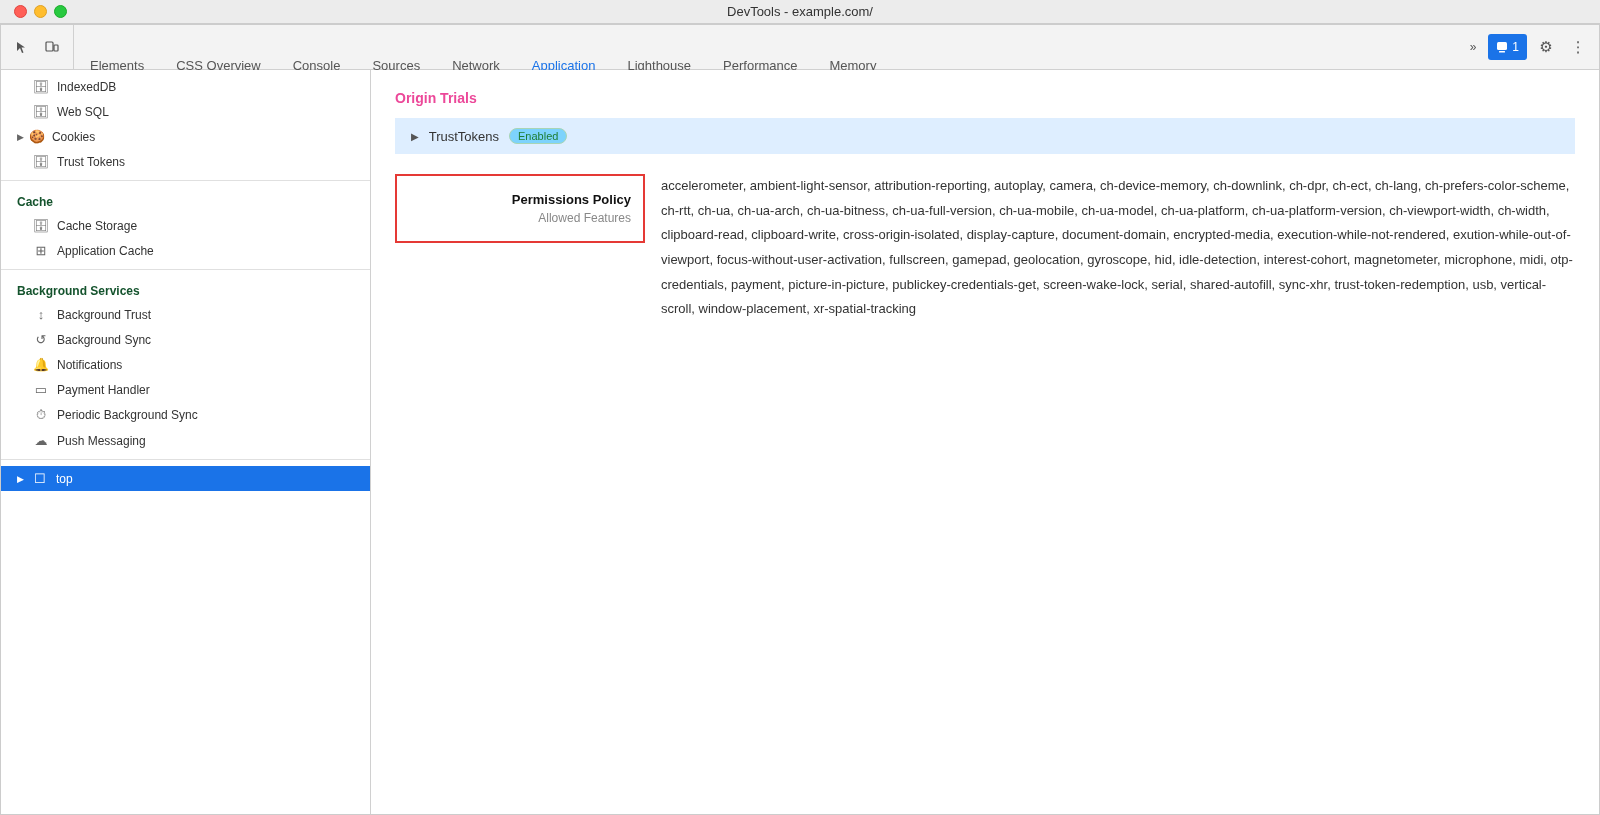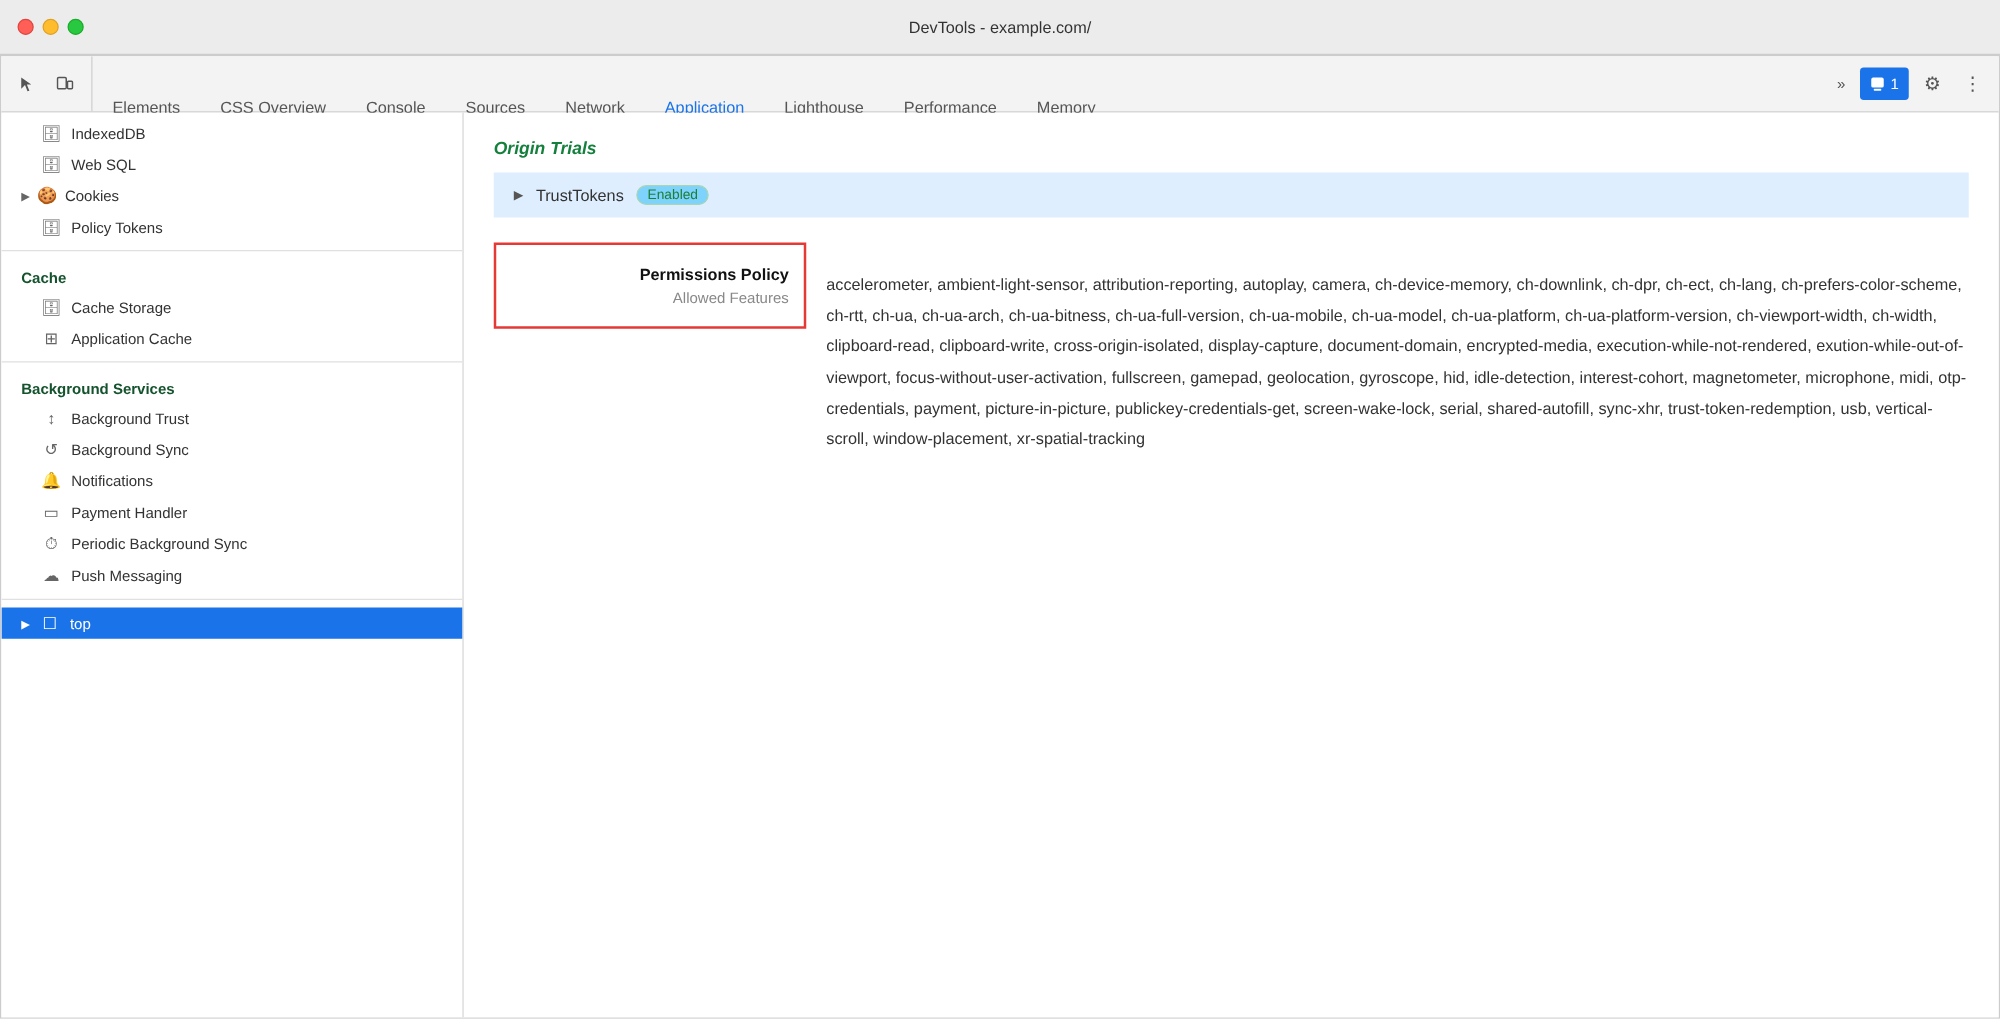--- a/index.html
+++ b/index.html
@@ -10,21 +10,21 @@
       display: flex;
       flex-direction: column;
       height: 815px;
       width: 1600px;
       overflow: hidden;
     }
 
     
     .title-bar {
       background: #ececec;
-      height: 44px;
+      height: 24px;
       display: flex;
       align-items: center;
       justify-content: center;
       position: relative;
       border-bottom: 1px solid #ccc;
       flex-shrink: 0;
     }
     .traffic-lights {
       position: absolute;
       left: 14px;
@@ -213,23 +213,22 @@
     .content {
       flex: 1;
       overflow-y: auto;
       padding: 20px 24px;
       background: #fff;
     }
 
     .section-title {
       font-size: 14px;
       font-weight: 700;
-      color: #15803d;
+      color: #ec4899;
       margin-bottom: 12px;
-      font-style: italic;
     }
 
     
     .trust-tokens-row {
       background: #deeeff;
       padding: 10px 16px;
       display: flex;
       align-items: center;
       gap: 10px;
       font-size: 13px;
@@ -275,21 +274,20 @@
       font-size: 12px;
       color: #888;
     }
 
     .perm-values {
       flex: 1;
       padding-left: 16px;
       font-size: 13px;
       color: #333;
       line-height: 1.9;
-      margin-top: 22px;
     }
 
   </style>
 </head>
 <body>
 
 <div class="title-bar">
   <div class="traffic-lights">
     <div class="traffic-light tl-red"></div>
     <div class="traffic-light tl-yellow"></div>
@@ -355,21 +353,21 @@
         <span class="sidebar-icon">🗄</span>
         <span>Web SQL</span>
       </div>
       <div class="sidebar-item-with-arrow">
         <span class="arrow-icon">▶</span>
         <span class="sidebar-icon">🍪</span>
         <span>Cookies</span>
       </div>
       <div class="sidebar-item">
         <span class="sidebar-icon">🗄</span>
-        <span>Policy Tokens</span>
+        <span>Trust Tokens</span>
       </div>
 
       <div class="sidebar-divider"></div>
 
       <div class="sidebar-section-header">Cache</div>
       <div class="sidebar-item">
         <span class="sidebar-icon">🗄</span>
         <span>Cache Storage</span>
       </div>
       <div class="sidebar-item">

